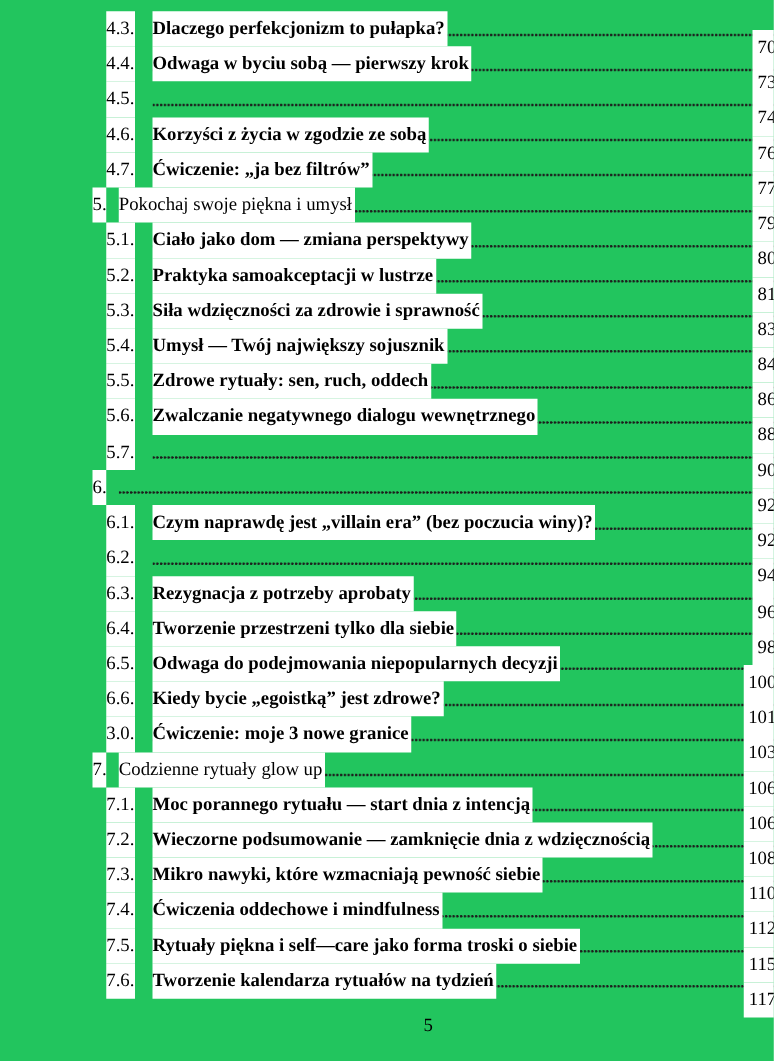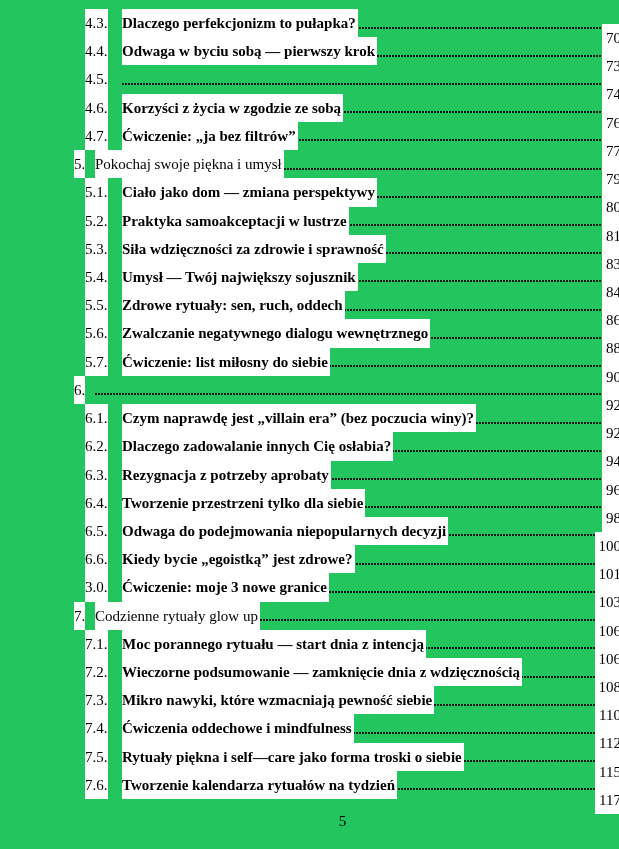--- a/index.html
+++ b/index.html
@@ -146,38 +146,36 @@
       </div>
       <div class="toc-row lvl2">
         <span class="num">5.6.</span>
         <span class="dots"></span>
         <span class="title">Zwalczanie negatywnego dialogu wewnętrznego</span>
         <span class="pagenum">88</span>
       </div>
       <div class="toc-row lvl2">
         <span class="num">5.7.</span>
         <span class="dots"></span>
-        <span class="title">Ćwiczenie: list miłosny do siebie</span>
         <span class="pagenum">90</span>
       </div>
       <div class="toc-row lvl1">
         <span class="num">6.</span>
         <span class="dots"></span>
         <span class="pagenum">92</span>
       </div>
       <div class="toc-row lvl2">
         <span class="num">6.1.</span>
         <span class="dots"></span>
         <span class="title">Czym naprawdę jest „villain era” (bez poczucia winy)?</span>
         <span class="pagenum">92</span>
       </div>
       <div class="toc-row lvl2">
         <span class="num">6.2.</span>
         <span class="dots"></span>
-        <span class="title">Dlaczego zadowalanie innych Cię osłabia?</span>
         <span class="pagenum">94</span>
       </div>
       <div class="toc-row lvl2">
         <span class="num">6.3.</span>
         <span class="dots"></span>
         <span class="title">Rezygnacja z potrzeby aprobaty</span>
         <span class="pagenum">96</span>
       </div>
       <div class="toc-row lvl2">
         <span class="num">6.4.</span>

